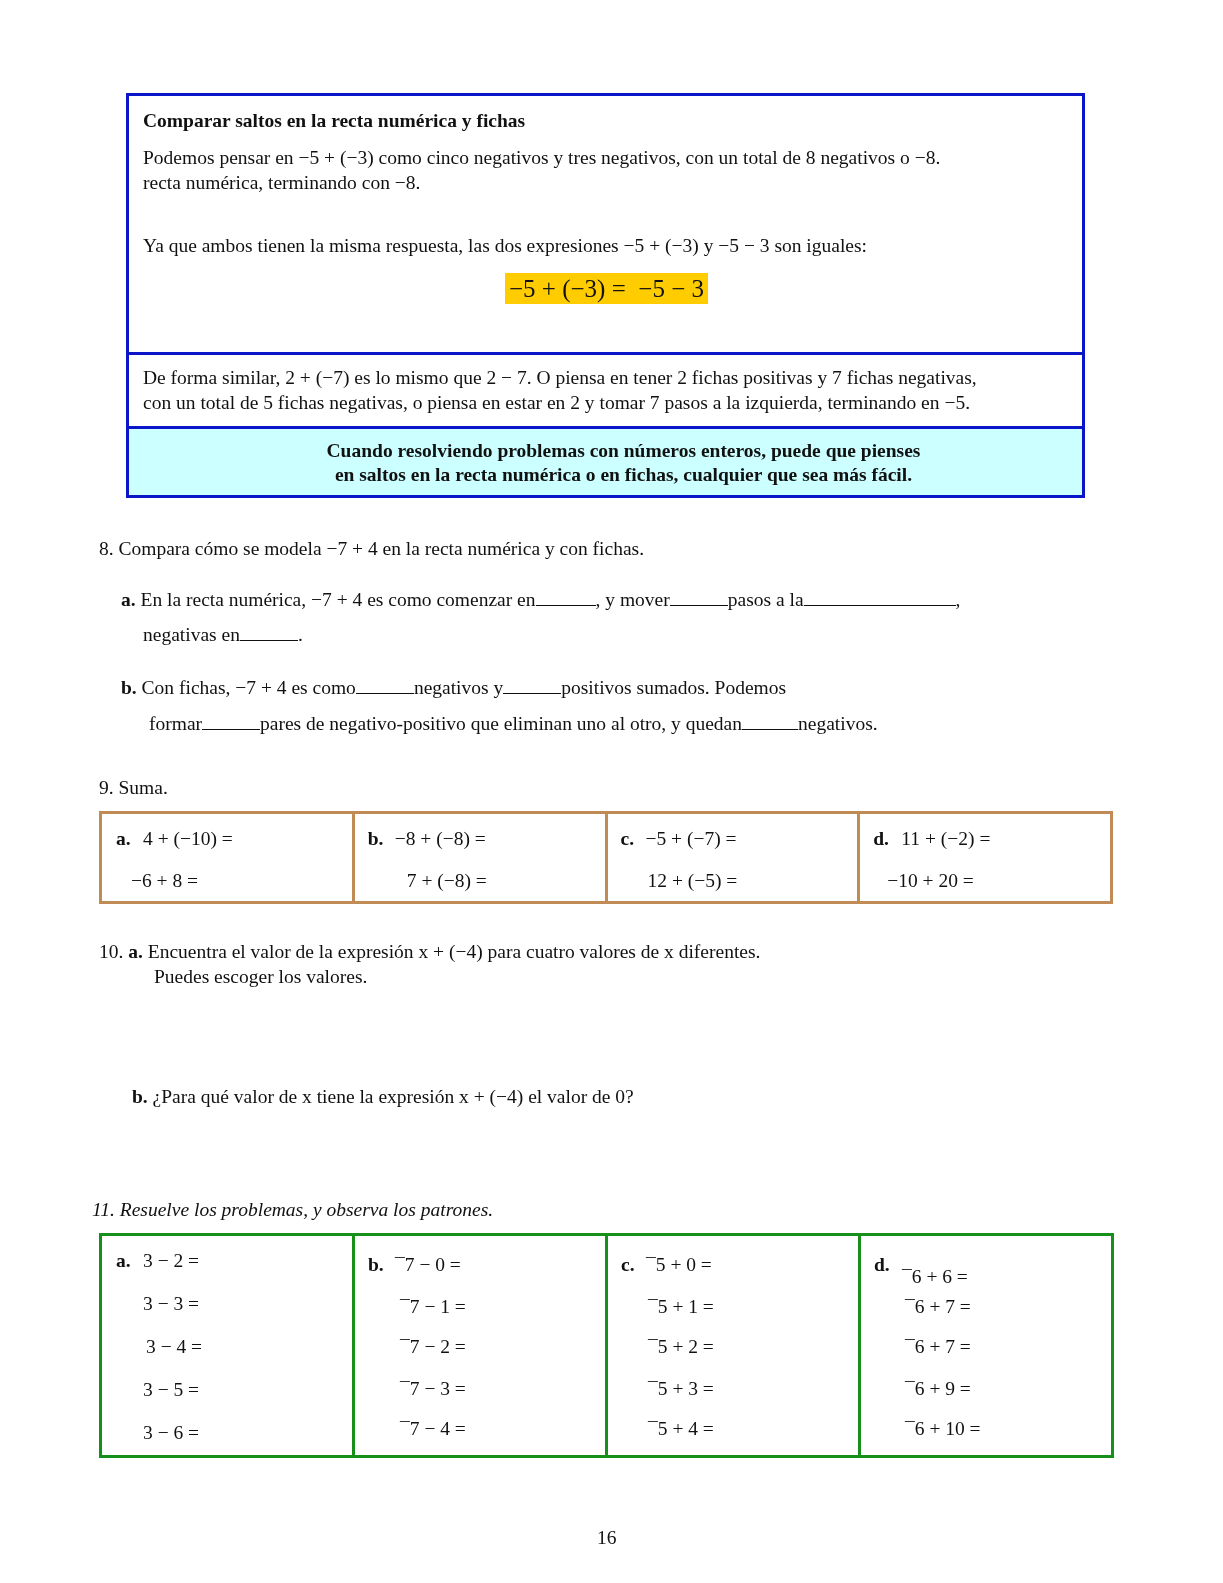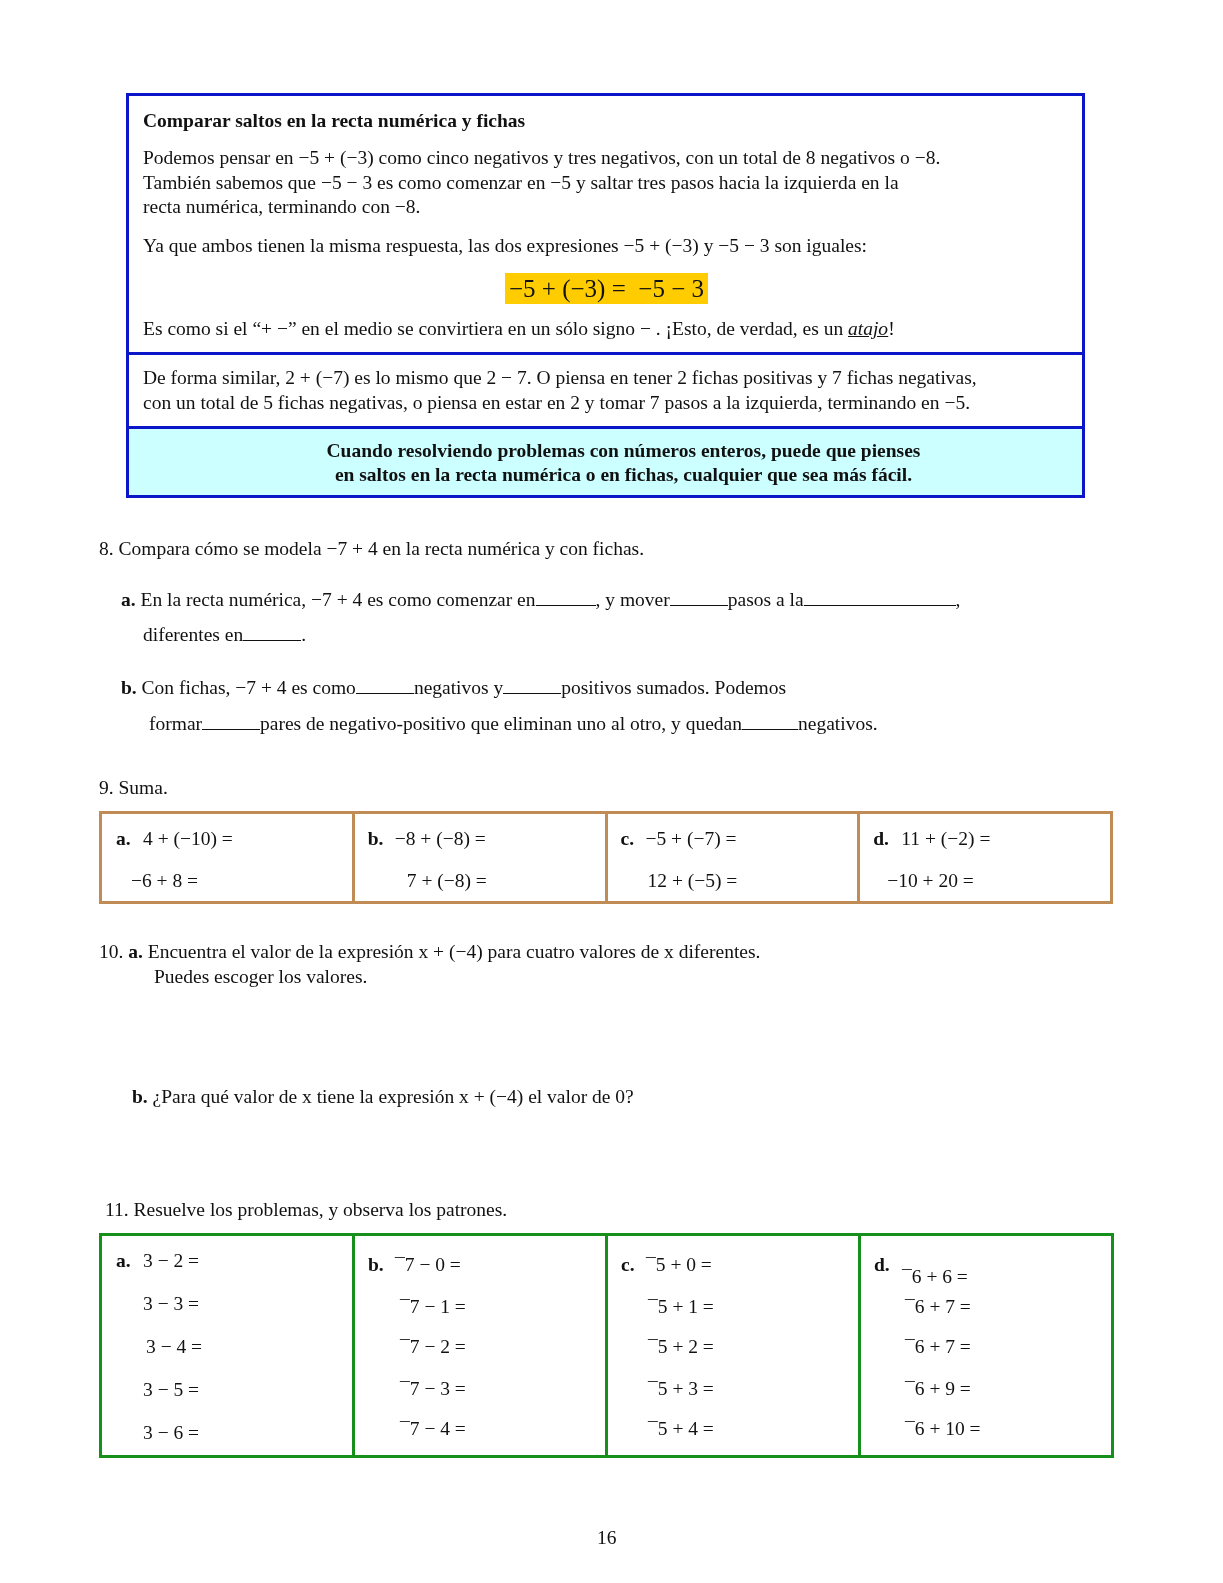--- a/index.html
+++ b/index.html
@@ -38,26 +38,24 @@
   .page-num { position: absolute; left: 597px; top: 1527px; font-size: 19.5px; }
 </style>
 </head>
 <body>
 
 <div class="info-box">
   <div class="info-sec1">
     <div class="info-title">Comparar saltos en la recta numérica y fichas</div>
     <div class="p" style="top:50px;">
       <div>Podemos pensar en −5 + (−3) como cinco negativos y tres negativos, con un total de 8 negativos o −8.</div>
-      <div>También sabemos que −5 − 3 es como comenzar en −5 y saltar tres pasos hacia la izquierda en la</div>
       <div>recta numérica, terminando con −8.</div>
     </div>
     <div class="p" style="top:138px;">Ya que ambos tienen la misma respuesta, las dos expresiones −5 + (−3) y −5 − 3 son iguales:</div>
     <div class="highlight-eq">−5 + (−3) =  −5 − 3</div>
-    <div class="p" style="top:221px;"><span>Es como si el “+ −” en el medio se convirtiera en un sólo signo − . ¡Esto, de verdad, es un </span><u><i>atajo</i></u><span>!</span></div>
   </div>
   <div class="info-sec2">
     <div class="p" style="top:11px; left:14px;">
       <div>De forma similar, 2 + (−7) es lo mismo que 2 − 7. O piensa en tener 2 fichas positivas y 7 fichas negativas,</div>
       <div>con un total de 5 fichas negativas, o piensa en estar en 2 y tomar 7 pasos a la izquierda, terminando en −5.</div>
     </div>
   </div>
   <div class="info-sec3">
     <div style="padding-top:10px;margin-left:36px;">
       <div class="summary-line">Cuando resolviendo problemas con números enteros, puede que pienses</div>
@@ -65,21 +63,21 @@
     </div>
   </div>
 </div>
 
 <div class="abs" style="left:99px; top:538px;">8. Compara cómo se modela −7 + 4 en la recta numérica y con fichas.</div>
 <div class="abs" style="left:121px; top:588px; white-space:nowrap;">
   <span class="lbl">a.</span>
   <span>En la recta numérica, −7 + 4 es como comenzar en</span><span class="blank" style="width:60px;"></span><span>, y mover</span><span class="blank" style="width:58px;"></span><span>pasos a la</span><span class="blank" style="width:152px;"></span><span>,</span>
 </div>
 <div class="abs" style="left:143px; top:623px; white-space:nowrap;">
-  <span>diferentes en</span><span class="blank" style="width:58px;"></span><span>.</span>
+  <span>negativas en</span><span class="blank" style="width:58px;"></span><span>.</span>
 </div>
 <div class="abs" style="left:121px; top:676px; white-space:nowrap;">
   <span class="lbl">b.</span>
   <span>Con fichas, −7 + 4 es como</span><span class="blank" style="width:58px;"></span><span>negativos y</span><span class="blank" style="width:58px;"></span><span>positivos sumados. Podemos</span>
 </div>
 <div class="abs" style="left:149px; top:712px; white-space:nowrap;">
   <span>formar</span><span class="blank" style="width:58px;"></span><span>pares de negativo-positivo que eliminan uno al otro, y quedan</span><span class="blank" style="width:56px;"></span><span>negativos.</span>
 </div>
 
 <div class="abs" style="left:99px; top:777px;">9. Suma.</div>
@@ -110,21 +108,21 @@
   <span>10.</span>
   <span class="lbl">a.</span>
   <span>Encuentra el valor de la expresión x + (−4) para cuatro valores de x diferentes.</span>
 </div>
 <div class="abs" style="left:154px; top:966px;">Puedes escoger los valores.</div>
 <div class="abs" style="left:132px; top:1086px; white-space:nowrap;">
   <span class="lbl">b.</span>
   <span>¿Para qué valor de x tiene la expresión x + (−4) el valor de 0?</span>
 </div>
 
-<div class="abs" style="left:105px; top:1199px;">11. Resuelve los problemas, y observa los patrones.</div>
+<div class="abs" style="left:92px; top:1199px;font-style:italic;">11. Resuelve los problemas, y observa los patrones.</div>
 <div class="grid4 grid-green">
   <div class="cell">
     <span class="ex lbl" style="left:14px; top:14px;">a.</span>
     <span class="ex" style="left:41px; top:14px;">3 − 2 =</span>
     <span class="ex" style="left:41px; top:57px;">3 − 3 =</span>
     <span class="ex" style="left:44px; top:100px;">3 − 4 =</span>
     <span class="ex" style="left:41px; top:143px;">3 − 5 =</span>
     <span class="ex" style="left:41px; top:186px;">3 − 6 =</span>
   </div>
   <div class="cell">

